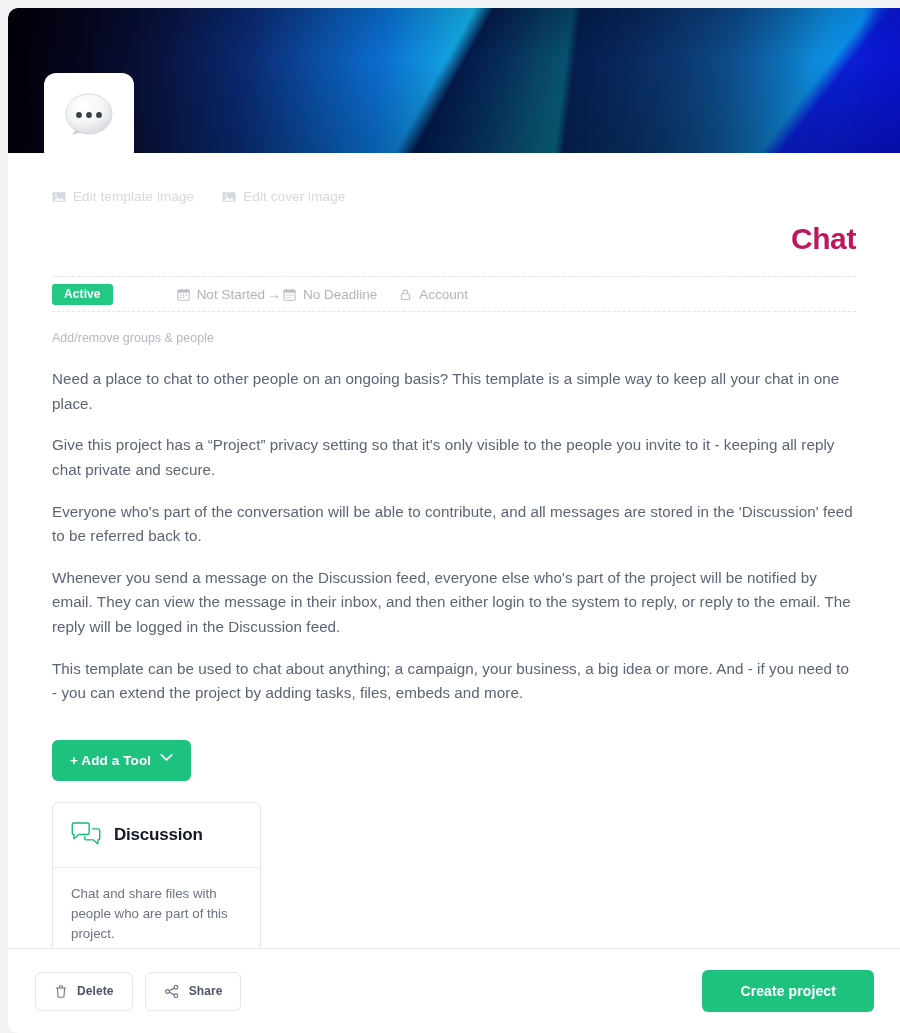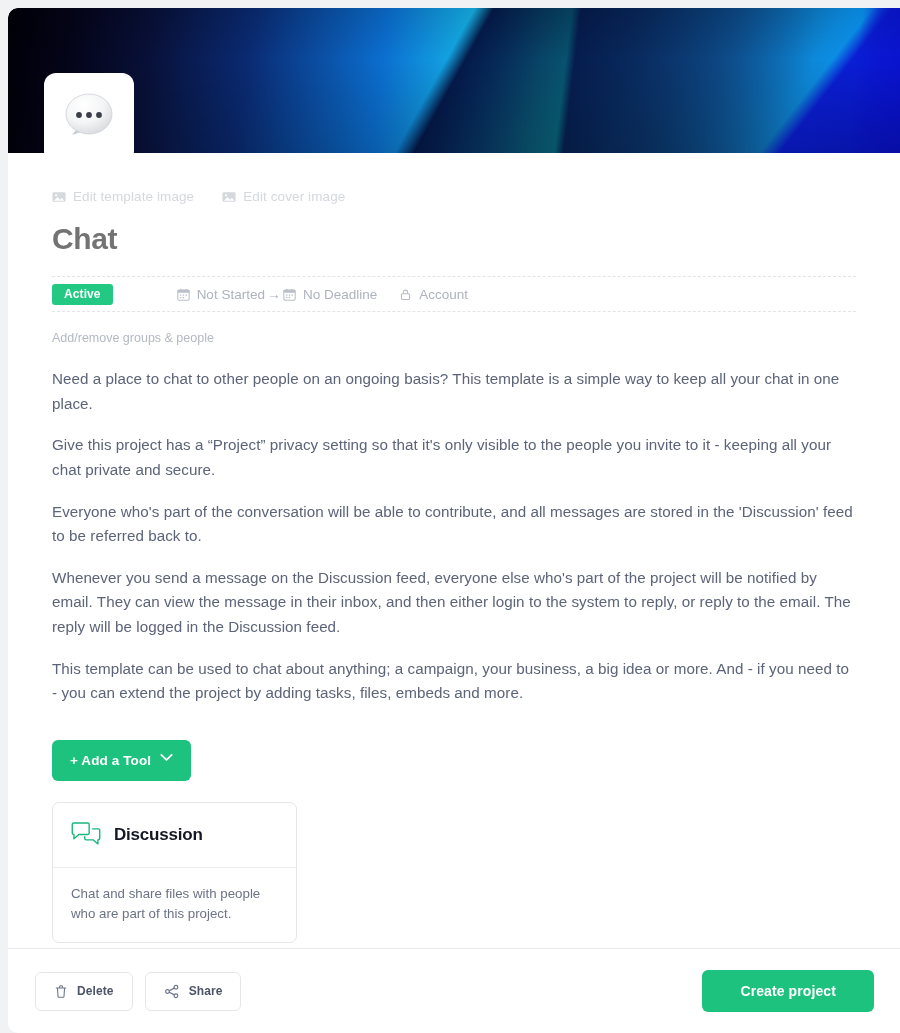--- a/index.html
+++ b/index.html
@@ -111,23 +111,24 @@
     color: #d5d8dd;
     font-size: 13.5px;
     letter-spacing: .1px;
   }
   .edit-link svg { flex: 0 0 auto; display: block; }
 
   .title {
     margin-top: 18px;
     font-size: 30px;
     font-weight: 700;
-    color: #737373;
+    color: #be185d;
     letter-spacing: -.4px;
     line-height: 1.1;
+    text-align: right;
   }
 
   .meta {
     margin-top: 21px;
     border-top: 1px dashed #e2e4e8;
     border-bottom: 1px dashed #e2e4e8;
     height: 36px;
     display: flex;
     align-items: center;
     gap: 0;
@@ -186,21 +187,21 @@
     padding: 13px 18px;
     cursor: pointer;
     letter-spacing: .1px;
     font-family: "Liberation Sans", sans-serif;
   }
   .add-tool svg { display: block; }
 
   
   .tool-card {
     margin-top: 21px;
-    width: 245px;
+    width: 209px;
     border: 1px solid #e4e6ea;
     border-radius: 7px;
     background: #ffffff;
     overflow: hidden;
   }
   .tool-head {
     display: flex;
     align-items: center;
     gap: 13px;
     padding: 19px 18px;
@@ -370,21 +371,21 @@
               <path d="M5.4 7 V5.2 a2.6 2.6 0 0 1 5.2 0 V7" fill="none" stroke="#b9bec8" stroke-width="1.3"></path>
             </svg>
           </span>
           <span>Account</span>
         </span>
       </div>
 
       <div class="subnote">Add/remove groups &amp; people</div>
 
       <p class="para">Need a place to chat to other people on an ongoing basis? This template is a simple way to keep all your chat in one place.</p>
-      <p class="para">Give this project has a “Project” privacy setting so that it's only visible to the people you invite to it - keeping all your chat private and secure.</p>
+      <p class="para">Give this project has a “Project” privacy setting so that it's only visible to the people you invite to it - keeping all reply chat private and secure.</p>
       <p class="para">Everyone who's part of the conversation will be able to contribute, and all messages are stored in the 'Discussion' feed to be referred back to.</p>
       <p class="para">Whenever you send a message on the Discussion feed, everyone else who's part of the project will be notified by email. They can view the message in their inbox, and then either login to the system to reply, or reply to the email. The reply will be logged in the Discussion feed.</p>
       <p class="para">This template can be used to chat about anything; a campaign, your business, a big idea or more. And - if you need to - you can extend the project by adding tasks, files, embeds and more.</p>
 
       <button class="add-tool">
         <span>+ Add a Tool</span>
         <span>
           <svg width="13" height="9" viewBox="0 0 14 9">
             <path d="M1.4 1.6 L7 7 L12.6 1.6" fill="none" stroke="#ffffff" stroke-width="1.9" stroke-linecap="round" stroke-linejoin="round"></path>
           </svg>

